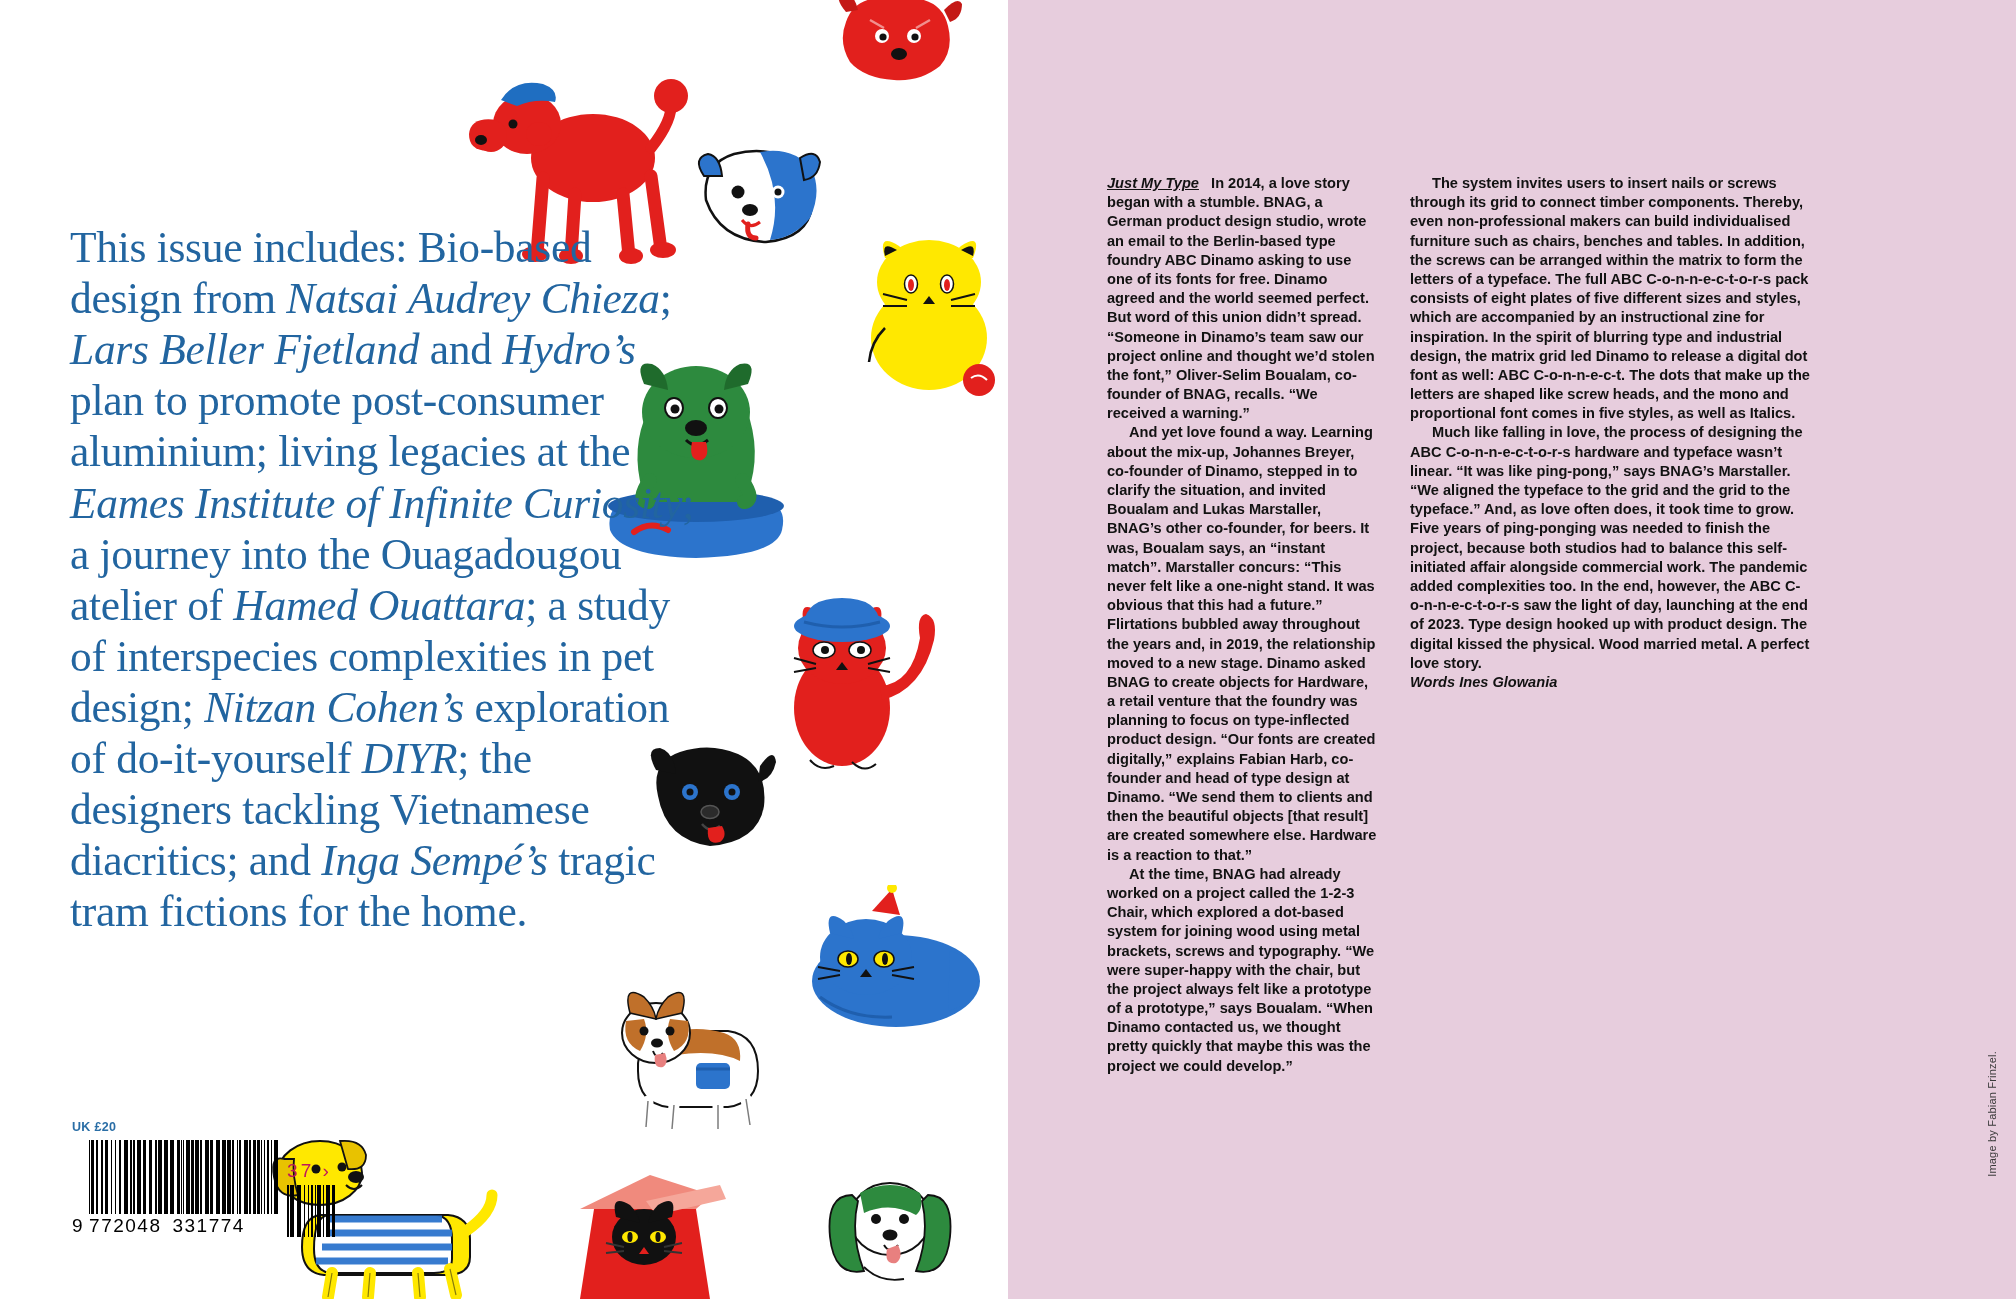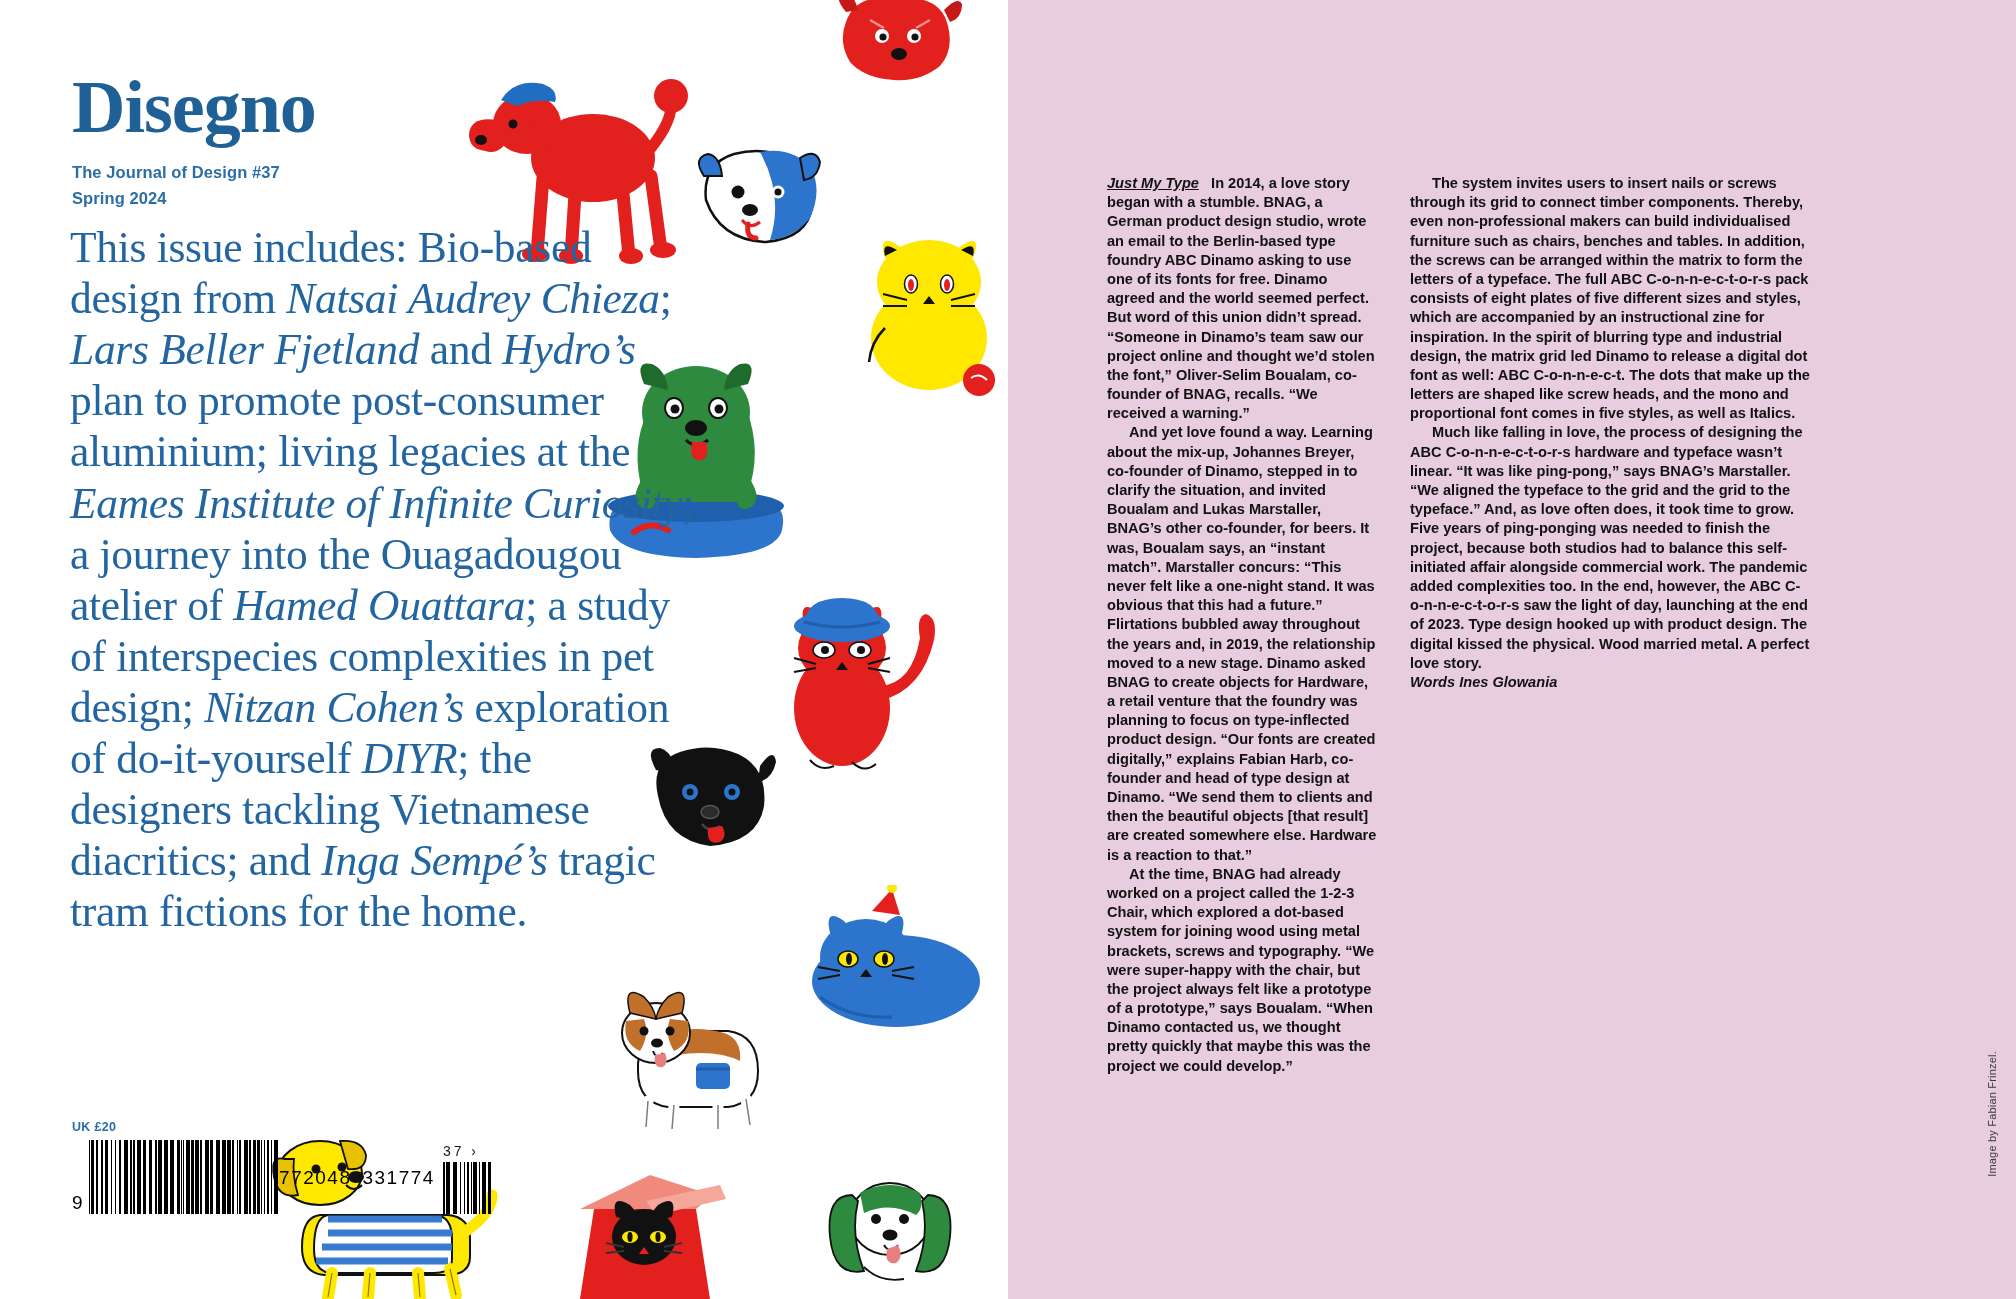--- a/index.html
+++ b/index.html
@@ -41,21 +41,21 @@
   }
   .barcode-wrap { display:flex; align-items:flex-end; gap:8px; }
   .bars { display:flex; align-items:flex-end; height:74px; }
   .bars span { display:block; background:#000; height:100%; }
   .bc-digits {
     font-family:"Liberation Sans", sans-serif; font-size:19px; color:#000;
     letter-spacing:1.5px; margin-top:1px; display:flex; gap:11px;
   }
   .addon { display:flex; flex-direction:column; align-items:flex-start; }
   .addon-num {
-    font-family:"Liberation Sans", sans-serif; font-size:14px; color:#0f172a;
+    font-family:"Liberation Sans", sans-serif; font-size:19px; color:#be185d;
     letter-spacing:3px; margin-bottom:3px;
   }
 
   
   .illus { position:absolute; inset:0; z-index:1; pointer-events:none; }
   .illus svg { position:absolute; }
 
   
   .page-right {
     position:relative; width:1008px; height:1299px;
@@ -277,38 +277,31 @@
         <path d="M40 38 Q70 22 100 38 Q104 54 96 60 Q70 46 44 58Z" fill="#2d8a3e"></path>
         <circle cx="56" cy="64" r="5" fill="#111"></circle>
           <circle cx="84" cy="64" r="5" fill="#111"></circle>
         <ellipse cx="70" cy="80" rx="7.5" ry="5.5" fill="#111"></ellipse>
         <path d="M64 90 Q70 100 78 90" stroke="#111" stroke-width="2" fill="none"></path>
         <path d="M67 94 Q64 110 76 108 Q84 102 78 90Z" fill="#e8807f"></path>
         <path d="M44 112 Q60 128 84 124" stroke="#111" stroke-width="1.8" fill="none"></path>
       </svg>
     </div>
 
-    <div class="masthead">
-      <div class="masthead-title">Disegno</div>
-      <div class="masthead-sub">
-        <div>The Journal of Design #37</div>
-        <div>Spring 2024</div>
-      </div>
-    </div>
 
     <div class="cover-headline"><span>This issue includes: Bio-based design from </span><i>Natsai Audrey Chieza</i><span>; </span><i>Lars Beller Fjetland</i><span> and </span><i>Hydro’s</i><span> plan to promote post-consumer aluminium; living legacies at the </span><i>Eames Institute of Infinite Curiosity</i><span>; a journey into the Ouagadougou atelier of </span><i>Hamed Ouattara</i><span>; a study of interspecies complexities in pet design; </span><i>Nitzan Cohen’s</i><span> exploration of do-it-yourself </span><i>DIYR</i><span>; the designers tackling Vietnamese diacritics; and </span><i>Inga Sempé’s</i><span> tragic tram fictions for the home.</span></div>
 
     <div class="barcode-block">
       <div class="price-label">UK £20</div>
       <div class="barcode-wrap">
         <div style="display:flex;align-items:flex-end;">
           <div class="bc-digits" style="margin-right:5px;align-self:flex-end;padding-bottom:0;">
             <span>9</span>
           </div>
-          <div style="display:flex;flex-direction:row;align-items:center;">
+          <div style="display:flex;flex-direction:column;">
             <div class="bars">
                 <span style="width: 1px; margin-right: 1px;"></span>
                 <span style="width: 3px; margin-right: 2px;"></span>
                 <span style="width: 2px; margin-right: 3px;"></span>
                 <span style="width: 2px; margin-right: 2px;"></span>
                 <span style="width: 3px; margin-right: 3px;"></span>
                 <span style="width: 1px; margin-right: 3px;"></span>
                 <span style="width: 1px; margin-right: 3px;"></span>
                 <span style="width: 2px; margin-right: 3px;"></span>
                 <span style="width: 4px; margin-right: 2px;"></span>

